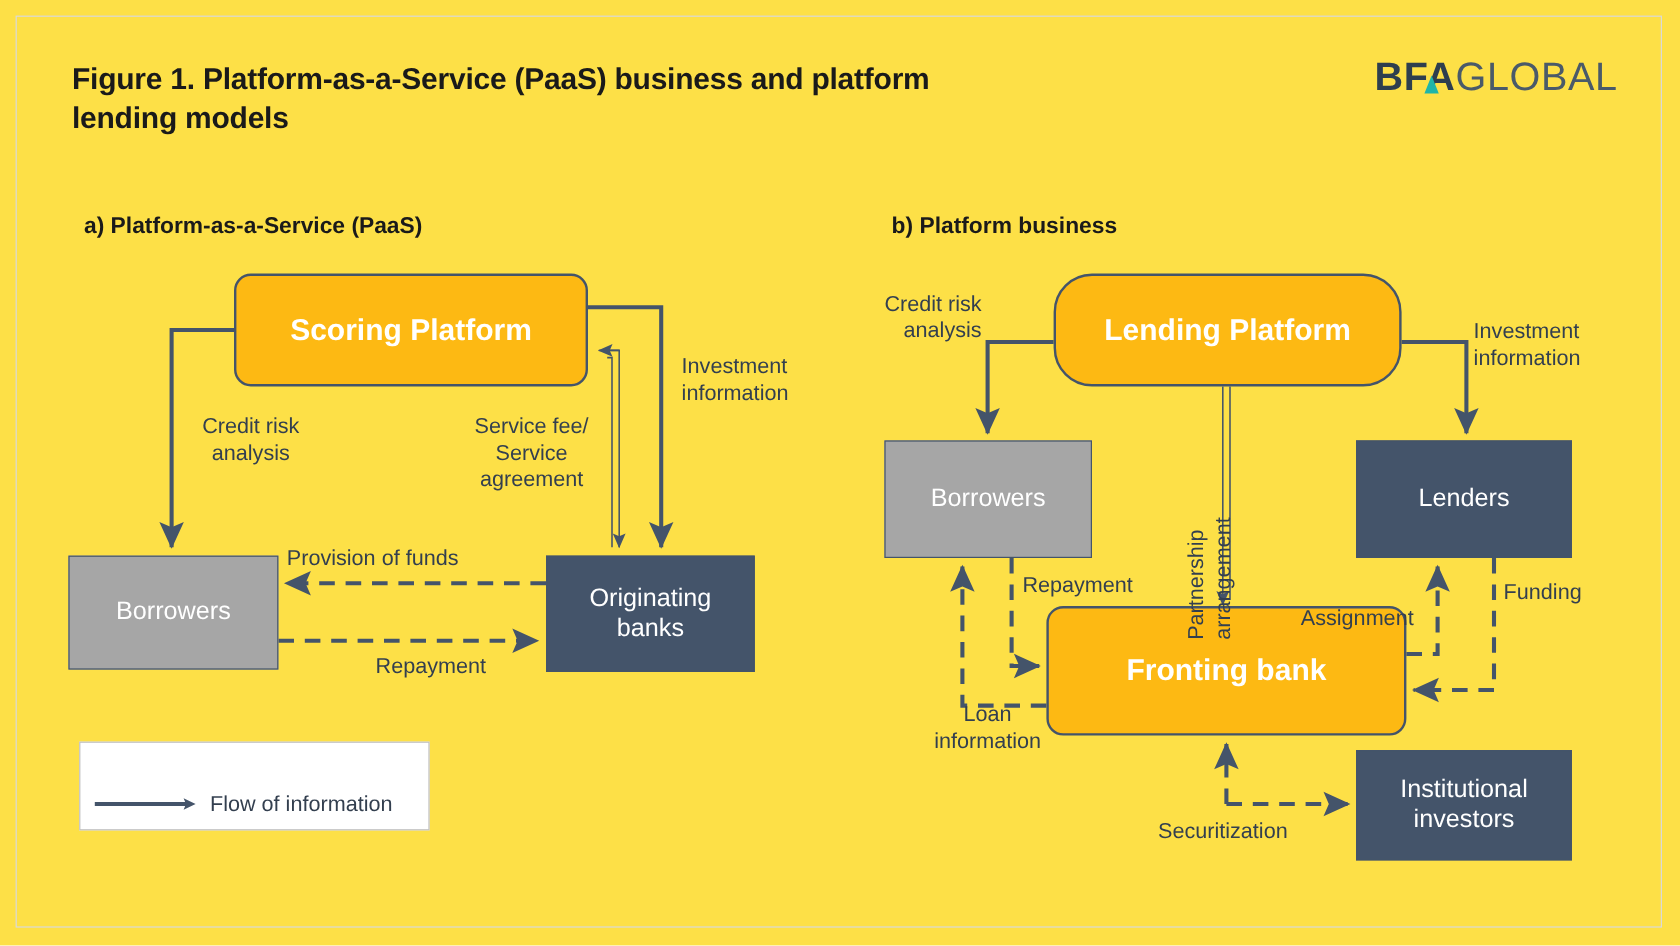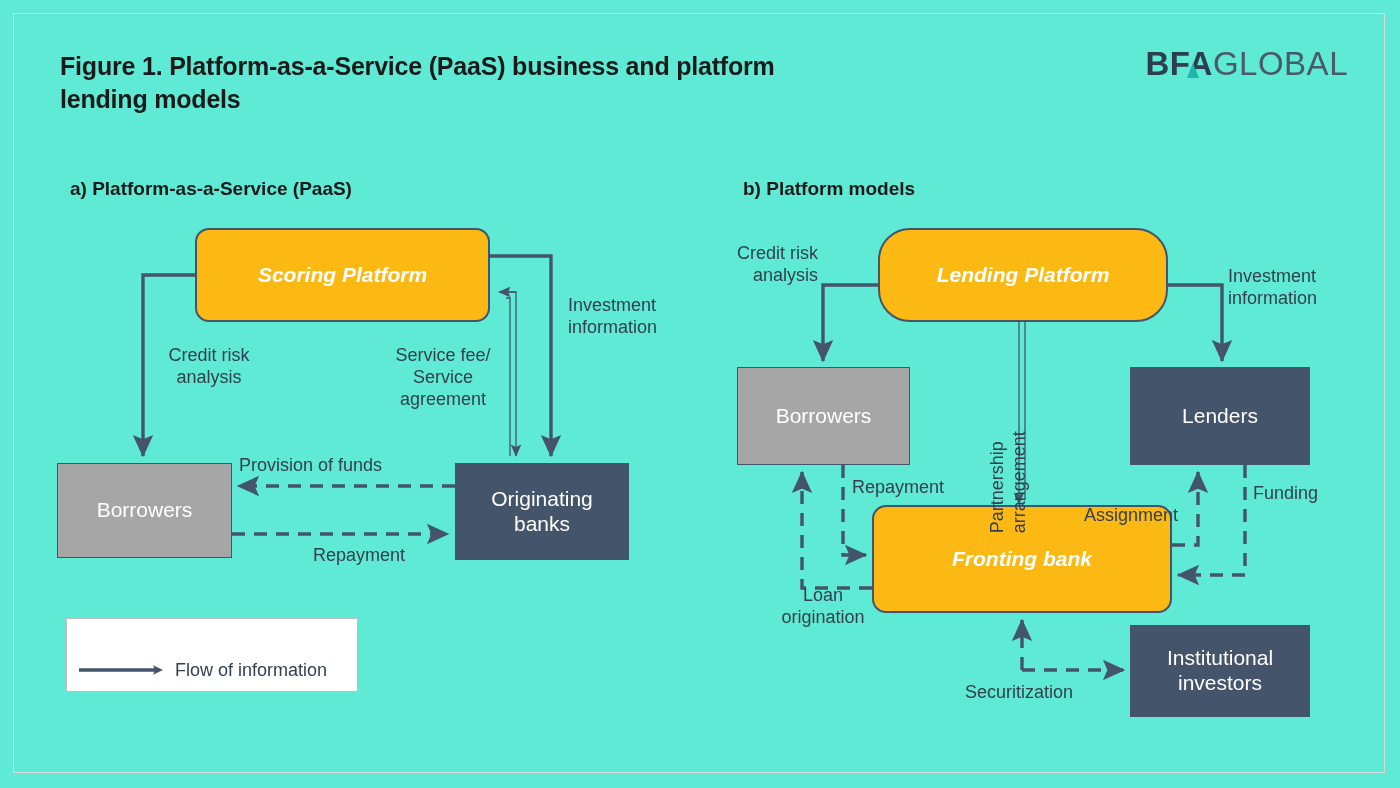--- a/index.html
+++ b/index.html
@@ -7,21 +7,21 @@
     padding: 0;
     background: #ffffff;
   }
   body {
     font-family: "Liberation Sans", sans-serif;
   }
   #page {
     position: relative;
     width: 1400px;
     height: 788px;
-    background: #5eead4;
+    background: #fde047;
     overflow: hidden;
   }
   #frame {
     position: absolute;
     left: 13px;
     top: 13px;
     width: 1372px;
     height: 760px;
     border: 1px solid #d9d9d9;
     box-sizing: border-box;
@@ -83,22 +83,21 @@
     justify-content: center;
     text-align: center;
     color: #ffffff;
     z-index: 4;
   }
   .node.orange {
     background: #fdb913;
     border: 2.5px solid #44546a;
     border-radius: 14px;
     font-weight: bold;
-    font-size: 21px;
-    font-style: italic;
+    font-size: 25px;
   }
   .node.gray {
     background: #a6a6a6;
     border: 1.6px solid #44546a;
     font-size: 21px;
     line-height: 1.18;
   }
   .node.navy {
     background: #44546a;
     border: 1.6px solid #44546a;
@@ -181,21 +180,21 @@
 
   <div id="frame"></div>
 
   <div id="figure-title">Figure 1. Platform-as-a-Service (PaaS) business and platform lending models</div>
 
   <div id="logo">
     <span class="bfa">BFA</span><span class="tri"></span><span class="global">GLOBAL</span>
   </div>
 
   <div id="panel-a-heading" class="panel-heading">a) Platform-as-a-Service (PaaS)</div>
-  <div id="panel-b-heading" class="panel-heading">b) Platform models</div>
+  <div id="panel-b-heading" class="panel-heading">b) Platform business</div>
 
   <svg class="wires" viewBox="0 0 1400 788">
     <defs>
       <marker id="ah-solid" markerWidth="9" markerHeight="9" refX="6.6" refY="3.6" orient="auto" markerUnits="strokeWidth">
         <path d="M0.4,0.6 L7,3.6 L0.4,6.6 L1.7,3.6 Z" fill="#44546a"></path>
       </marker>
       <marker id="ah-dash" markerWidth="9" markerHeight="9" refX="6.6" refY="3.6" orient="auto" markerUnits="strokeWidth">
         <path d="M0.4,0.6 L7,3.6 L0.4,6.6 L1.7,3.6 Z" fill="#44546a"></path>
       </marker>
       <marker id="ah-thin" markerWidth="13" markerHeight="13" refX="9.4" refY="5" orient="auto" markerUnits="strokeWidth">
@@ -287,21 +286,21 @@
 
   <div class="edge-label" style="left:1228px; top:266px; width:140px;">Investment
 information</div>
 
   <div class="edge-label rot" style="left:1030px; top:490px; width:170px;">Partnership
 arrangement</div>
 
   <div class="edge-label" style="left:852px; top:477px; width:140px;">Repayment</div>
 
   <div class="edge-label ctr" style="left:758px; top:585px; width:130px;">Loan
-origination</div>
+information</div>
 
   <div class="edge-label" style="left:1084px; top:477px; width:120px;margin-top:28px;">Assignment</div>
 
   <div class="edge-label" style="left:1253px; top:483px; width:100px;">Funding</div>
 
   <div class="edge-label" style="left:965px; top:682px; width:160px;">Securitization</div>
 
   <div id="legend">
     <div class="legend-row" id="legend-row-info">
       <svg class="legend-swatch" viewBox="0 0 92 20">

